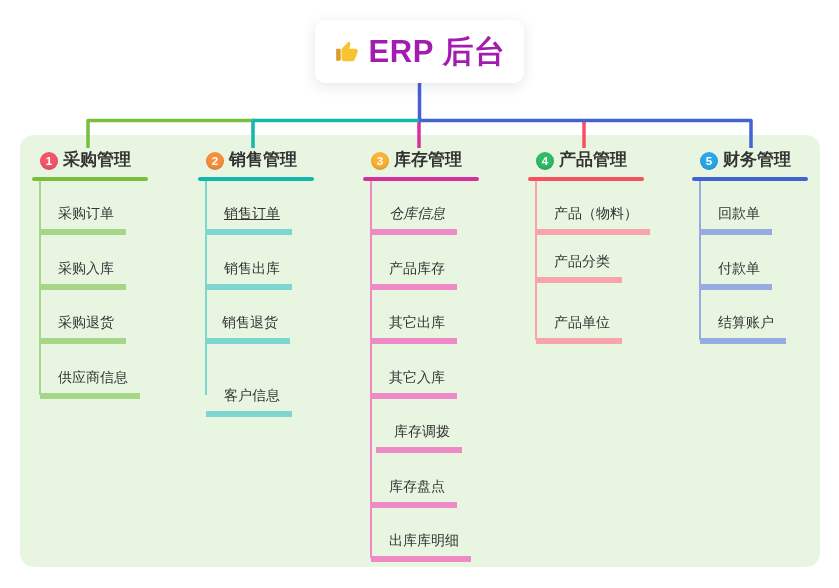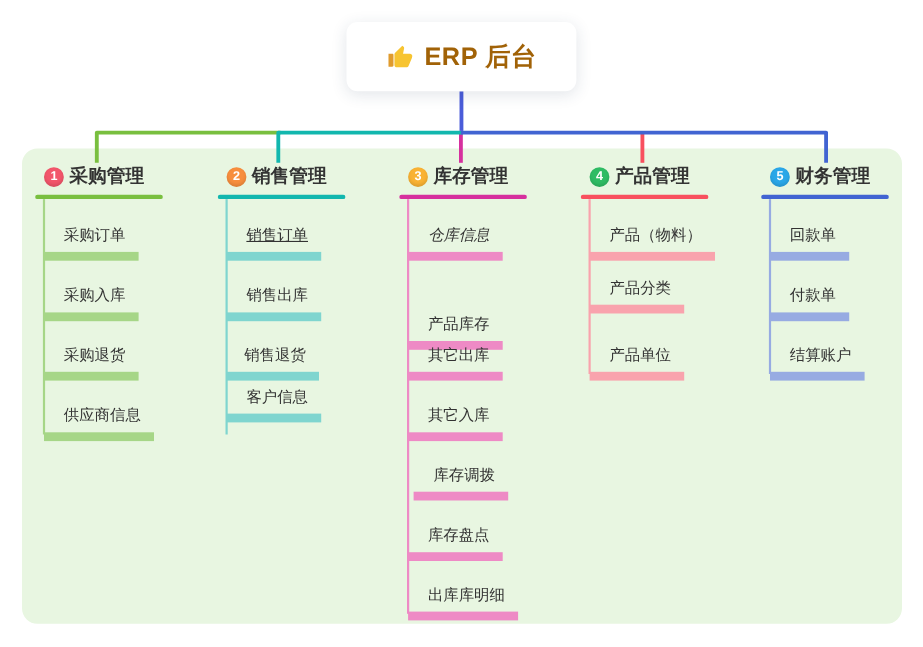--- a/index.html
+++ b/index.html
@@ -4,31 +4,31 @@
 <style>
   html,body{margin:0;padding:0;background:#fff;}
   body{font-family:"Liberation Sans","DejaVu Sans",sans-serif;color:#333;}
   .canvas{position:relative;width:839px;height:588px;background:#fff;overflow:hidden;}
   .panel{position:absolute;left:20px;top:135px;width:800px;height:432px;
          background:#e8f6e1;border-radius:14px;}
   svg.connectors{position:absolute;left:0;top:0;pointer-events:none;}
   .root-node{position:absolute;left:315px;top:20px;width:209px;height:63px;
          background:#fff;border-radius:10px;box-shadow:0 3px 14px rgba(40,60,90,.13);
          display:flex;align-items:center;justify-content:center;gap:9px;}
-  .root-label{font-size:23px;font-weight:600;color:#a16207;letter-spacing:.5px;}
+  .root-label{font-size:31px;font-weight:600;color:#a21caf;letter-spacing:.5px;}
   .thumb{width:26px;height:26px;display:inline-flex;}
   .badge{position:absolute;width:18px;height:18px;border-radius:50%;
          color:#fff;font-size:11.5px;font-weight:bold;line-height:18px;text-align:center;
          box-shadow:inset 0 -2px 3px rgba(0,0,0,.12);}
   .branch-title{position:absolute;font-size:17px;font-weight:700;color:#333;
          line-height:20px;white-space:nowrap;cursor:default;}
   .title-underline{position:absolute;height:3.5px;width:116px;border-radius:2px;}
   .item-vline{position:absolute;width:2px;}
   .item{position:absolute;font-size:14px;color:#333;white-space:nowrap;
-         padding:0 12px 7px 18px;border-bottom:8px solid #ef4444;line-height:18px;}
+         padding:0 12px 7px 18px;border-bottom:6px solid #ef4444;line-height:18px;}
 </style>
 </head>
 <body>
 
 <div class="canvas">
   <div class="panel"></div>
 
   <svg class="connectors" id="connectors" width="839" height="588">
       <path d="M584 120.5 V148" stroke="#f8505e" stroke-width="3.5" fill="none" stroke-linejoin="round"></path>
       <path d="M419 120.5 V148" stroke="#d6309e" stroke-width="3.5" fill="none" stroke-linejoin="round"></path>
@@ -57,27 +57,27 @@
       <div class="item" style="left: 40px; top: 258.5px; border-bottom-color: rgb(166, 214, 135);">采购入库</div>
       <div class="item" style="left: 40px; top: 313px; border-bottom-color: rgb(166, 214, 135);">采购退货</div>
       <div class="item" style="left: 40px; top: 367.5px; border-bottom-color: rgb(166, 214, 135);">供应商信息</div>
       <div class="badge" style="left: 206px; top: 152px; background: rgb(247, 142, 61);">2</div>
       <div class="branch-title" style="left: 229px; top: 150px;">销售管理</div>
       <div class="title-underline" style="left: 198px; top: 177px; background: rgb(18, 183, 174);"></div>
       <div class="item-vline" style="left: 205px; top: 180.5px; height: 214px; background: rgb(127, 213, 207);"></div>
       <div class="item" style="left: 206px; top: 204px; border-bottom-color: rgb(127, 213, 207); text-decoration: underline;">销售订单</div>
       <div class="item" style="left: 206px; top: 258.5px; border-bottom-color: rgb(127, 213, 207);">销售出库</div>
       <div class="item" style="left: 206px; top: 313px; border-bottom-color: rgb(127, 213, 207); padding-left: 16px;">销售退货</div>
-      <div class="item" style="left: 206px; top: 351px; border-bottom-color: rgb(127, 213, 207);">客户信息</div>
+      <div class="item" style="left: 206px; top: 386px; border-bottom-color: rgb(127, 213, 207);">客户信息</div>
       <div class="badge" style="left: 371px; top: 152px; background: rgb(249, 178, 51);">3</div>
       <div class="branch-title" style="left: 394px; top: 150px;">库存管理</div>
       <div class="title-underline" style="left: 363px; top: 177px; background: rgb(214, 48, 158);"></div>
       <div class="item-vline" style="left: 370px; top: 180.5px; height: 377.5px; background: rgb(238, 138, 197);"></div>
       <div class="item" style="left: 371px; top: 204px; border-bottom-color: rgb(238, 138, 197); font-style: italic;">仓库信息</div>
-      <div class="item" style="left: 371px; top: 258.5px; border-bottom-color: rgb(238, 138, 197); margin-top: 26px;">产品库存</div>
+      <div class="item" style="left: 371px; top: 258.5px; border-bottom-color: rgb(238, 138, 197);">产品库存</div>
       <div class="item" style="left: 371px; top: 313px; border-bottom-color: rgb(238, 138, 197);">其它出库</div>
       <div class="item" style="left: 371px; top: 367.5px; border-bottom-color: rgb(238, 138, 197);">其它入库</div>
       <div class="item" style="left: 376px; top: 422px; border-bottom-color: rgb(238, 138, 197);">库存调拨</div>
       <div class="item" style="left: 371px; top: 476.5px; border-bottom-color: rgb(238, 138, 197);">库存盘点</div>
       <div class="item" style="left: 371px; top: 531px; border-bottom-color: rgb(238, 138, 197);">出库库明细</div>
       <div class="badge" style="left: 536px; top: 152px; background: rgb(47, 188, 100);">4</div>
       <div class="branch-title" style="left: 559px; top: 150px;">产品管理</div>
       <div class="title-underline" style="left: 528px; top: 177px; background: rgb(248, 80, 94);"></div>
       <div class="item-vline" style="left: 535px; top: 180.5px; height: 159.5px; background: rgb(249, 163, 173);"></div>
       <div class="item" style="left: 536px; top: 204px; border-bottom-color: rgb(249, 163, 173);">产品（物料）</div>

